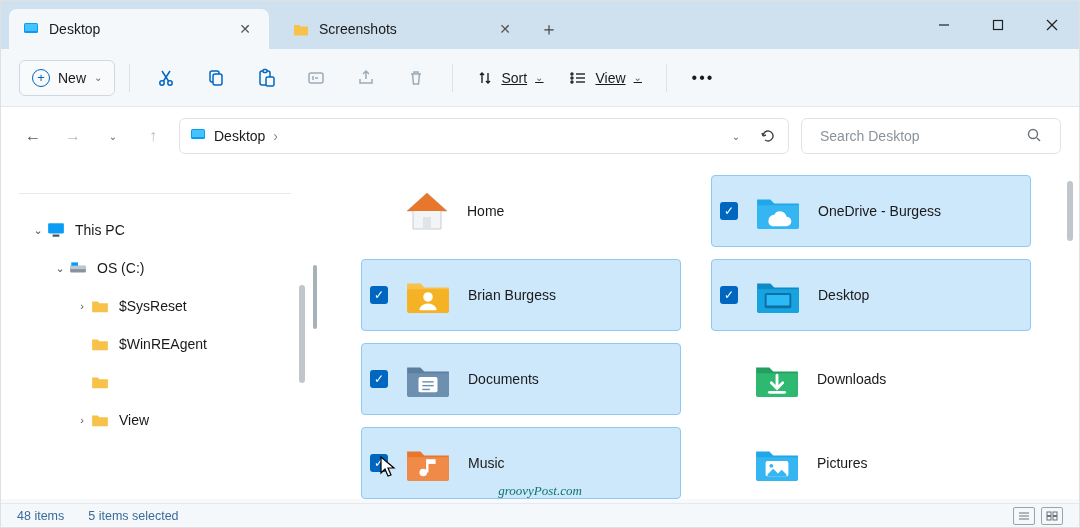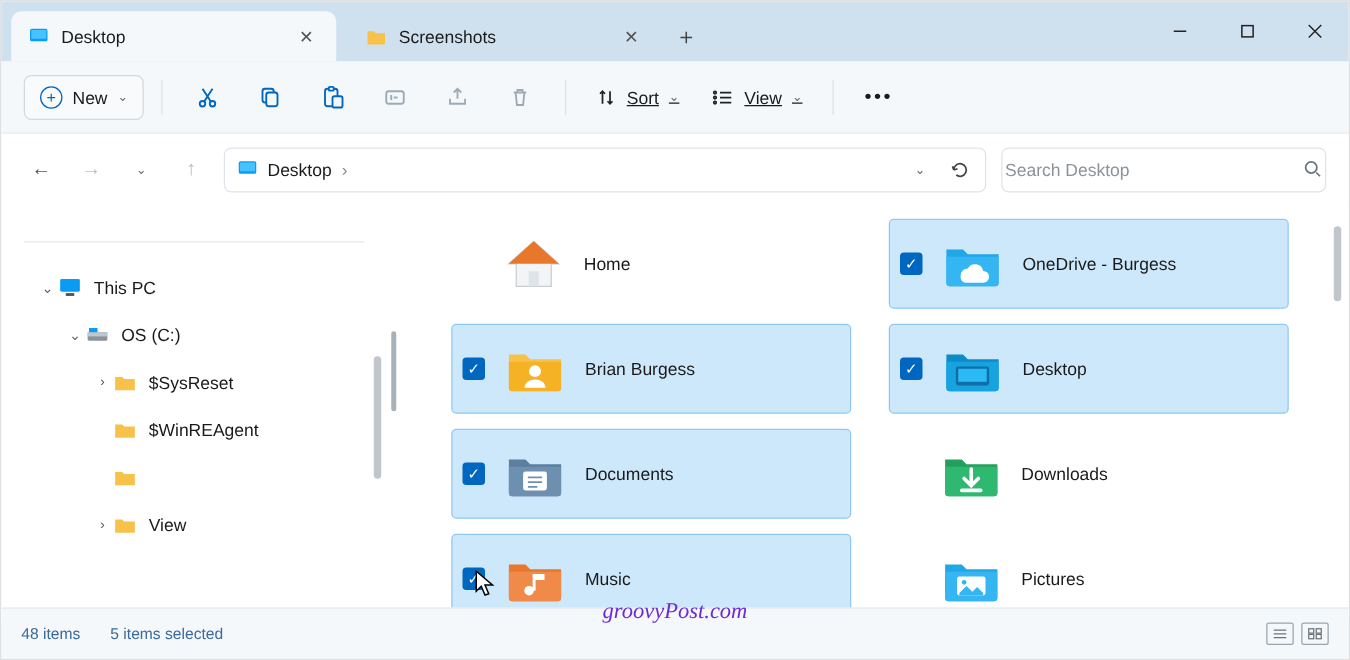--- a/index.html
+++ b/index.html
@@ -27,21 +27,21 @@
 .more-btn { width: 44px; height: 40px; display: flex; align-items: center; justify-content: center; color: #1a1a1a; letter-spacing: 2px; }
 
 
 .nav-row { height: 58px; background: #fff; display: flex; align-items: center; padding: 0 18px; gap: 12px; }
 .nav-btn { width: 28px; height: 36px; display: flex; align-items: center; justify-content: center; color: #555; font-size: 16px; }
 .nav-btn.dim { color: #b8c0c8; }
 .addr-bar { flex: 1; height: 36px; border: 1px solid #dfe4e9; border-radius: 6px; background: #fff; display: flex; align-items: center; padding: 0 6px 0 10px; gap: 8px; font-size: 14px; color: #1a1a1a; }
 .addr-bar .crumb-sep { color: #888; }
 .addr-ctrls { margin-left: auto; display: flex; gap: 4px; color: #555; }
 .addr-icon-btn { width: 28px; height: 28px; display: flex; align-items: center; justify-content: center; }
-.search-box { width: 260px; height: 36px; border: 1px solid #dfe4e9; border-radius: 6px; background: #fff; display: flex; align-items: center; padding: 0 2px; font-size: 14px; color: #8a939b; justify-content: space-between; }
+.search-box { width: 260px; height: 36px; border: 1px solid #dfe4e9; border-radius: 6px; background: #fff; display: flex; align-items: center; padding: 0 18px; font-size: 14px; color: #8a939b; justify-content: space-between; }
 
 
 .body-split { display: flex; height: calc(100% - 48px - 58px - 58px - 28px); background: #fff; position: relative; }
 .sidebar { width: 308px; padding-top: 28px; position: relative; }
 .sidebar hr { border: none; border-top: 1px solid #e6eaee; margin: 0 18px 18px 18px; }
 .tree-item { display: flex; align-items: center; height: 36px; font-size: 14px; color: #1a1a1a; padding-right: 14px; border-radius: 4px; margin: 2px 10px; }
 .tree-chevron { width: 18px; display:flex; justify-content:center; color: #555; font-size: 11px; }
 .tree-icon { width: 18px; height: 18px; margin-right: 10px; display:inline-flex; align-items:center; justify-content:center; }
 .sidebar-scroll-thumb { position: absolute; right: 4px; top: 120px; width: 6px; height: 98px; background: #c0c6cc; border-radius: 3px; }
 
@@ -54,25 +54,25 @@
 .file-item { display: flex; align-items: center; height: 72px; border-radius: 4px; padding: 0 18px 0 8px; position: relative; gap: 14px; }
 .file-item.selected { background: #cde7fb; border: 1px solid #8fc9f3; }
 .file-item.unselected { background: transparent; }
 .file-check { width: 18px; height: 18px; border-radius: 3px; display: flex; align-items:center; justify-content:center; flex-shrink:0; visibility:hidden; }
 .file-item.selected .file-check { visibility: visible; background: #0067c0; color: #fff; font-size: 12px; }
 .file-icon-large { width: 52px; height: 52px; display:flex; align-items:center; justify-content:center; flex-shrink:0; }
 .file-label { font-size: 14px; color: #1a1a1a; }
 .content-scroll-thumb { position:absolute; right: 6px; top: 16px; width: 6px; height: 60px; background: #c0c6cc; border-radius: 3px; }
 
 
-.status-bar { position:absolute; bottom:0; left:0; right:0; height: 41px; background: #f5f8fb; border-top: 1px solid #e4e9ee; display:flex; align-items:center; padding: 0 16px; font-size: 12.5px; color: #3a6a9a; gap: 24px; }
+.status-bar { position:absolute; bottom:0; left:0; right:0; height: 24px; background: #f5f8fb; border-top: 1px solid #e4e9ee; display:flex; align-items:center; padding: 0 16px; font-size: 12.5px; color: #3a6a9a; gap: 24px; }
 .status-views { margin-left:auto; display:flex; gap:6px; }
 .status-view-btn { width:22px; height:18px; border:1px solid #9aa4ae; border-radius:2px; display:flex; align-items:center; justify-content:center; }
 
-.watermark { position:absolute; left: 50%; transform: translateX(-50%); bottom: 28px; color: #6d28d9; font-size: 18px; font-style: italic; font-family: Georgia, serif; pointer-events:none; }
+.watermark { position:absolute; left: 50%; transform: translateX(-50%); bottom: 28px; color: #0f766e; font-size: 13px; font-style: italic; font-family: Georgia, serif; pointer-events:none; }
 
 .cursor { position:absolute; left: 378px; top: 454px; pointer-events:none; }
 
 
 .folder-svg { width: 46px; height: 38px; }
 .mini-icon { width: 16px; height: 16px; }
 .chev { font-size: 10px; color: #666; }
 
 </style>
 </head>

